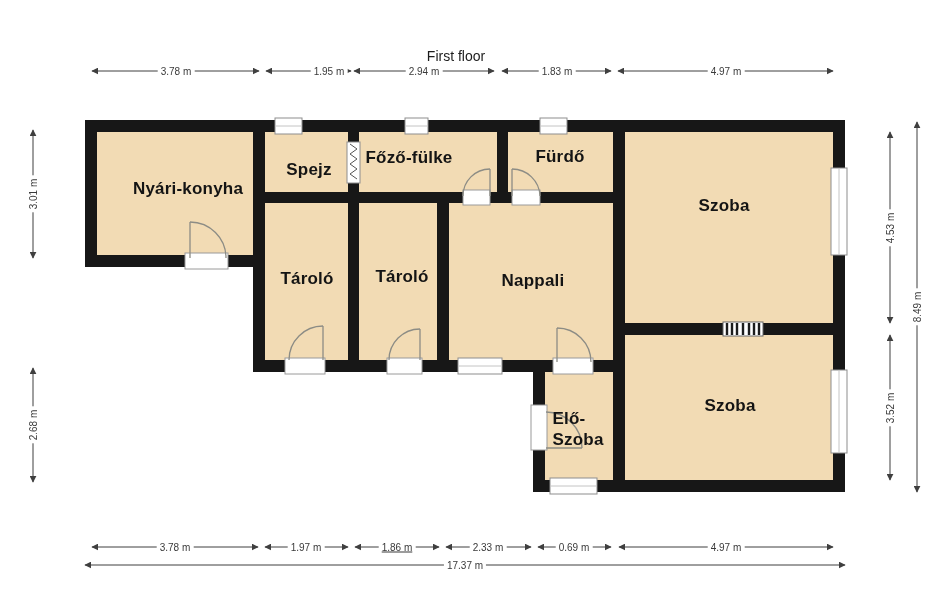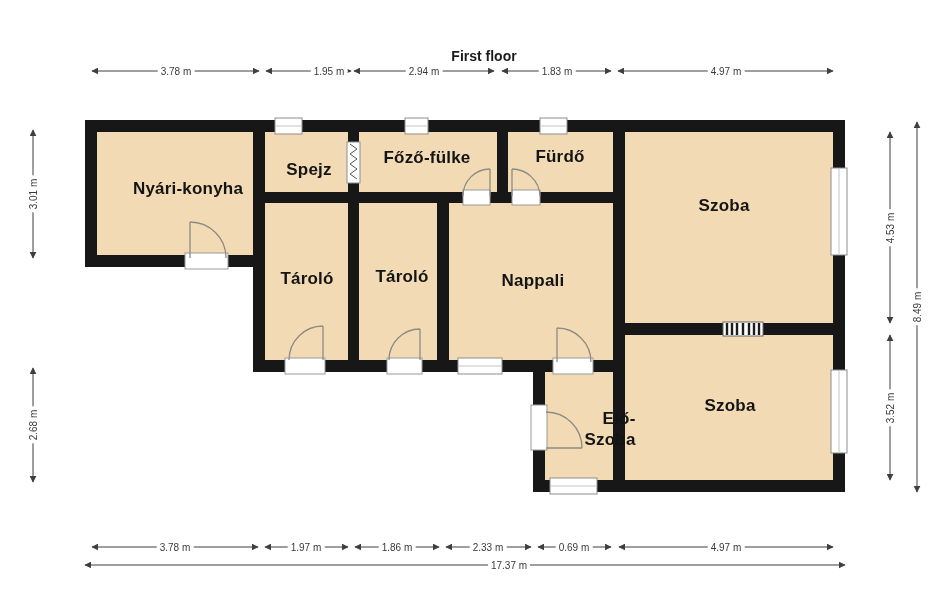--- a/index.html
+++ b/index.html
@@ -4,21 +4,21 @@
 <style>
   html,body{margin:0;padding:0;background:#fff;}
   #canvas{
     position:relative;width:929px;height:600px;background:#ffffff;overflow:hidden;
     font-family:"Liberation Sans", sans-serif;
   }
   #plan-svg{position:absolute;left:0;top:0;}
   .label{position:absolute;transform:translate(-50%,-50%);white-space:nowrap;}
   .title{font-size:14px;color:#1c1c1c;}
   .room{font-size:17px;font-weight:bold;color:#141414;letter-spacing:0.2px;}
-  .room.two-line{text-align:right;line-height:21px;margin-left:32px;}
+  .room.two-line{text-align:left;line-height:21px;}
   .dim{font-size:10px;color:#3a3a3a;background:#fff;padding:0 3px;}
   .dim.vert{transform:translate(-50%,-50%) rotate(-90deg);}
 </style>
 </head>
 <body>
 
 <div id="canvas">
 
   <svg id="plan-svg" width="929" height="600" viewBox="0 0 929 600">
     <defs>
@@ -145,49 +145,49 @@
 
       <line x1="33" y1="130" x2="33" y2="258" marker-start="url(#arrow)" marker-end="url(#arrow)"></line>
       <line x1="33" y1="368" x2="33" y2="482" marker-start="url(#arrow)" marker-end="url(#arrow)"></line>
 
       <line x1="890" y1="132" x2="890" y2="323" marker-start="url(#arrow)" marker-end="url(#arrow)"></line>
       <line x1="890" y1="335" x2="890" y2="480" marker-start="url(#arrow)" marker-end="url(#arrow)"></line>
       <line x1="917" y1="122" x2="917" y2="492" marker-start="url(#arrow)" marker-end="url(#arrow)"></line>
     </g>
   </svg>
 
-  <div class="label title" style="left:484px;top:56px;font-weight:bold;">First floor</div>
+  <div class="label title" style="left:456px;top:56px;">First floor</div>
 
   <div class="label room" style="left:188px;top:189px;">Nyári-konyha</div>
   <div class="label room" style="left:309px;top:170px;">Spejz</div>
-  <div class="label room" style="left:427px;top:158px;text-align:center;">Főző-fülke</div>
+  <div class="label room" style="left:409px;top:158px;text-align:center;">Főző-fülke</div>
   <div class="label room" style="left:560px;top:157px;">Fürdő</div>
   <div class="label room" style="left:724px;top:206px;">Szoba</div>
   <div class="label room" style="left:307px;top:279px;">Tároló</div>
   <div class="label room" style="left:402px;top:277px;">Tároló</div>
   <div class="label room" style="left:533px;top:281px;">Nappali</div>
   <div class="label room" style="left:730px;top:406px;">Szoba</div>
   <div class="label room two-line" style="left:578px;top:429px;">
     <div>Elő-</div>
     <div>Szoba</div>
   </div>
 
   <div class="label dim" style="left:176px;top:71px;">3.78 m</div>
   <div class="label dim" style="left:308px;top:71px;margin-left:21px;">1.95 m</div>
   <div class="label dim" style="left:424px;top:71px;">2.94 m</div>
   <div class="label dim" style="left:557px;top:71px;">1.83 m</div>
   <div class="label dim" style="left:726px;top:71px;">4.97 m</div>
 
   <div class="label dim" style="left:175px;top:547px;">3.78 m</div>
   <div class="label dim" style="left:306px;top:547px;">1.97 m</div>
-  <div class="label dim" style="left:397px;top:547px;">1.86 m</div>
+  <div class="label dim" style="left:397px;top:547px;text-decoration:underline;">1.86 m</div>
   <div class="label dim" style="left:488px;top:547px;">2.33 m</div>
   <div class="label dim" style="left:574px;top:547px;">0.69 m</div>
   <div class="label dim" style="left:726px;top:547px;">4.97 m</div>
-  <div class="label dim" style="left:465px;top:565px;margin-left:44px;">17.37 m</div>
+  <div class="label dim" style="left:465px;top:565px;">17.37 m</div>
 
   <div class="label dim vert" style="left:33px;top:194px;">3.01 m</div>
   <div class="label dim vert" style="left:33px;top:425px;">2.68 m</div>
 
   <div class="label dim vert" style="left:890px;top:228px;">4.53 m</div>
   <div class="label dim vert" style="left:890px;top:408px;">3.52 m</div>
   <div class="label dim vert" style="left:917px;top:307px;">8.49 m</div>
 
 </div>
 

